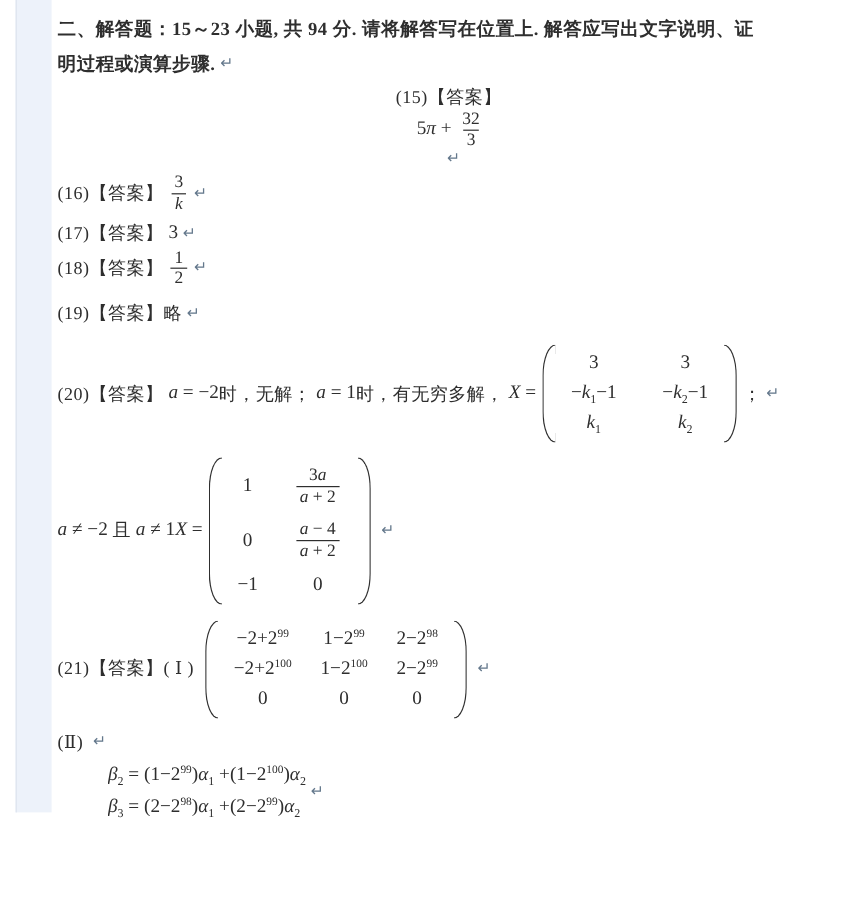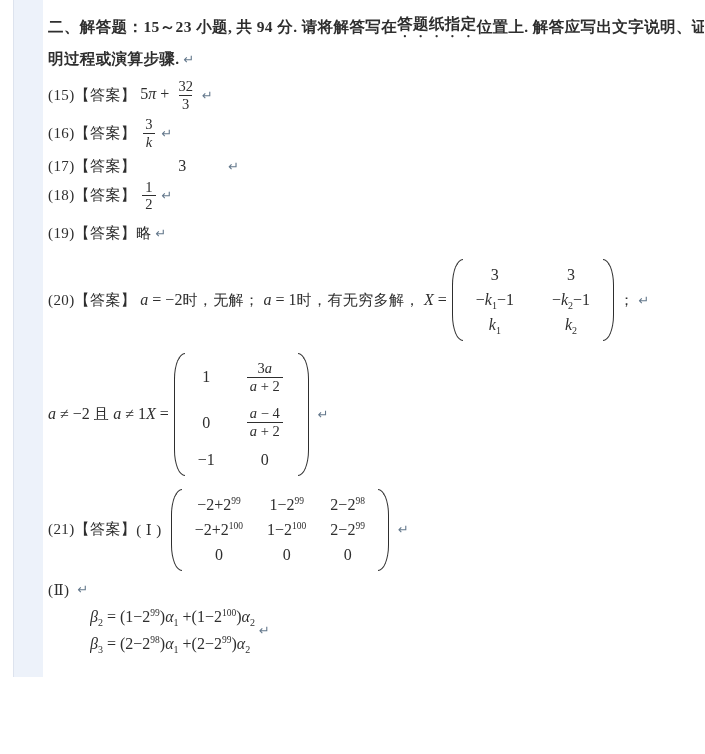--- a/index.html
+++ b/index.html
@@ -63,43 +63,42 @@
   .pil{
     color:var(--pilcrow-color,#64788c);
     font-family:"DejaVu Sans","Liberation Sans",sans-serif;
     font-size:13px;margin-left:4px;align-self:center;
   }
   .stack{display:inline-flex;flex-direction:column;align-items:flex-start;gap:9px;}
 
   
   [data-name="section-header-line-1"]{margin-top:6px;}
   [data-name="section-header-line-2"]{margin-top:8px;}
-  [data-name="answer-15"]{margin-top:8px;}
+  [data-name="answer-15"]{margin-top:8px;flex-direction:column;}
   [data-name="answer-16"]{margin-top:4px;}
-  [data-name="answer-17"]{margin-top:6px;gap:38px;}
+  [data-name="answer-17"]{margin-top:6px;}
   [data-name="answer-18"]{margin-top:3px;text-align:right;}
   [data-name="answer-19"]{margin-top:11px;}
   [data-name="answer-20-case-no-solution"]{margin-top:16px;}
   [data-name="answer-20-case-no-solution"] .mgrid{column-gap:38px;}
   [data-name="answer-20-case-unique"]{margin-top:12px;}
   [data-name="answer-20-case-unique"] .mgrid{row-gap:11px;column-gap:30px;}
   [data-name="answer-21-part-1"]{margin-top:13px;}
   [data-name="answer-21-part-1"] .mgrid{column-gap:24px;}
   [data-name="answer-21-part-2-beta-1"]{margin-top:10px;}
   [data-name="answer-21-part-2-beta-2-3"]{margin-top:9px;margin-left:42px;align-items:center;}
 </style>
 </head>
 <body>
 
 <div class="page" data-name="document-page">
   <div class="margin-strip" data-name="left-margin-strip"></div>
   <div class="content" id="doc-content" data-name="document-content">
       <div class="line bold" data-name="section-header-line-1">
         <span class="t" data-name="text-run">二、解答题：15～23 小题, 共 94 分. 请将解答写在</span>
-        <span class="t em-dots" data-name="emphasized-text-run">答题纸指定</span>
         <span class="t" data-name="text-run">位置上. 解答应写出文字说明、证</span>
       </div>
       <div class="line bold" data-name="section-header-line-2">
         <span class="t" data-name="text-run">明过程或演算步骤.</span>
         <span class="pil" data-name="paragraph-mark-icon">↵</span>
       </div>
       <div class="line" data-name="answer-15">
         <span class="t" data-name="text-run">(15)【答案】 </span>
         <span class="m" data-name="math-expression">5<i>π</i> + <span class="fr" data-name="fraction"><span class="nu" data-name="fraction-numerator">32</span><span class="de" data-name="fraction-denominator">3</span></span></span>
         <span class="pil" data-name="paragraph-mark-icon">↵</span>

